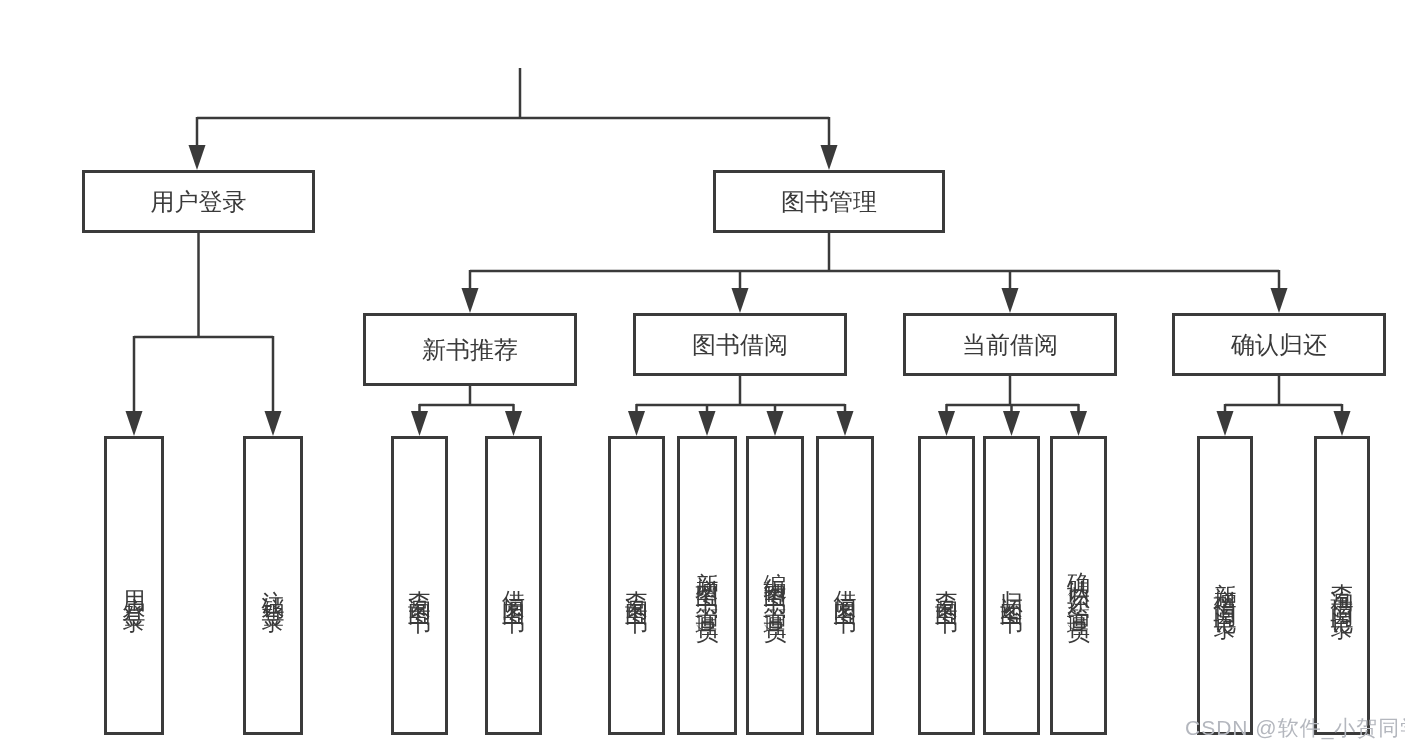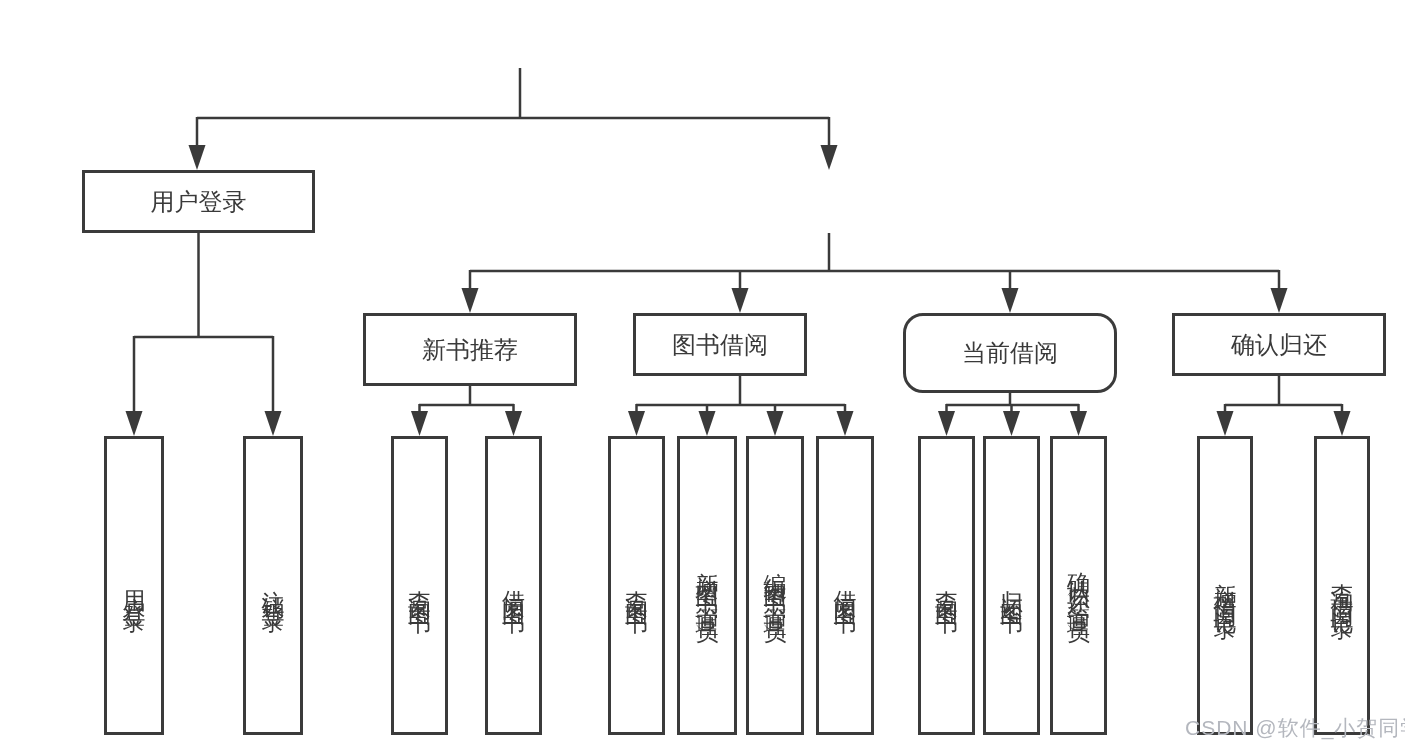--- a/index.html
+++ b/index.html
@@ -124,28 +124,31 @@
       <polygon points="1070,411 1087,411 1078.5,436"></polygon>
       <polygon points="1216.5,411 1233.5,411 1225,436"></polygon>
       <polygon points="1333.5,411 1350.5,411 1342,436"></polygon>
     </g>
   </svg>
 
 
   <div class="box branch-box" style="left:82px; top:170px; width:233px; height:63px;">
     <span class="label">用户登录</span>
   </div>
+  <div class="box branch-box" style="left:713px; top:170px; width:232px; height:63px;">
+    <span class="label">图书管理</span>
+  </div>
 
   <div class="box branch-box" style="left:363px; top:313px; width:214px; height:73px;">
     <span class="label">新书推荐</span>
   </div>
-  <div class="box branch-box" style="left:633px; top:313px; width:174px; height:63px;">
+  <div class="box branch-box" style="left:633px; top:313px; width:214px; height:63px;">
     <span class="label">图书借阅</span>
   </div>
-  <div class="box branch-box" style="left:903px; top:313px; width:214px; height:80px;border-radius:20px;">
+  <div class="box branch-box" style="left:903px; top:313px; width:214px; height:63px;">
     <span class="label">当前借阅</span>
   </div>
   <div class="box branch-box" style="left:1172px; top:313px; width:214px; height:63px;">
     <span class="label">确认归还</span>
   </div>
 
   <div class="box leaf-box" style="left:104px; top:436px; width:60px; height:299px;">
     <span class="label">用户登录</span>
   </div>
   <div class="box leaf-box" style="left:243px; top:436px; width:60px; height:299px;">

